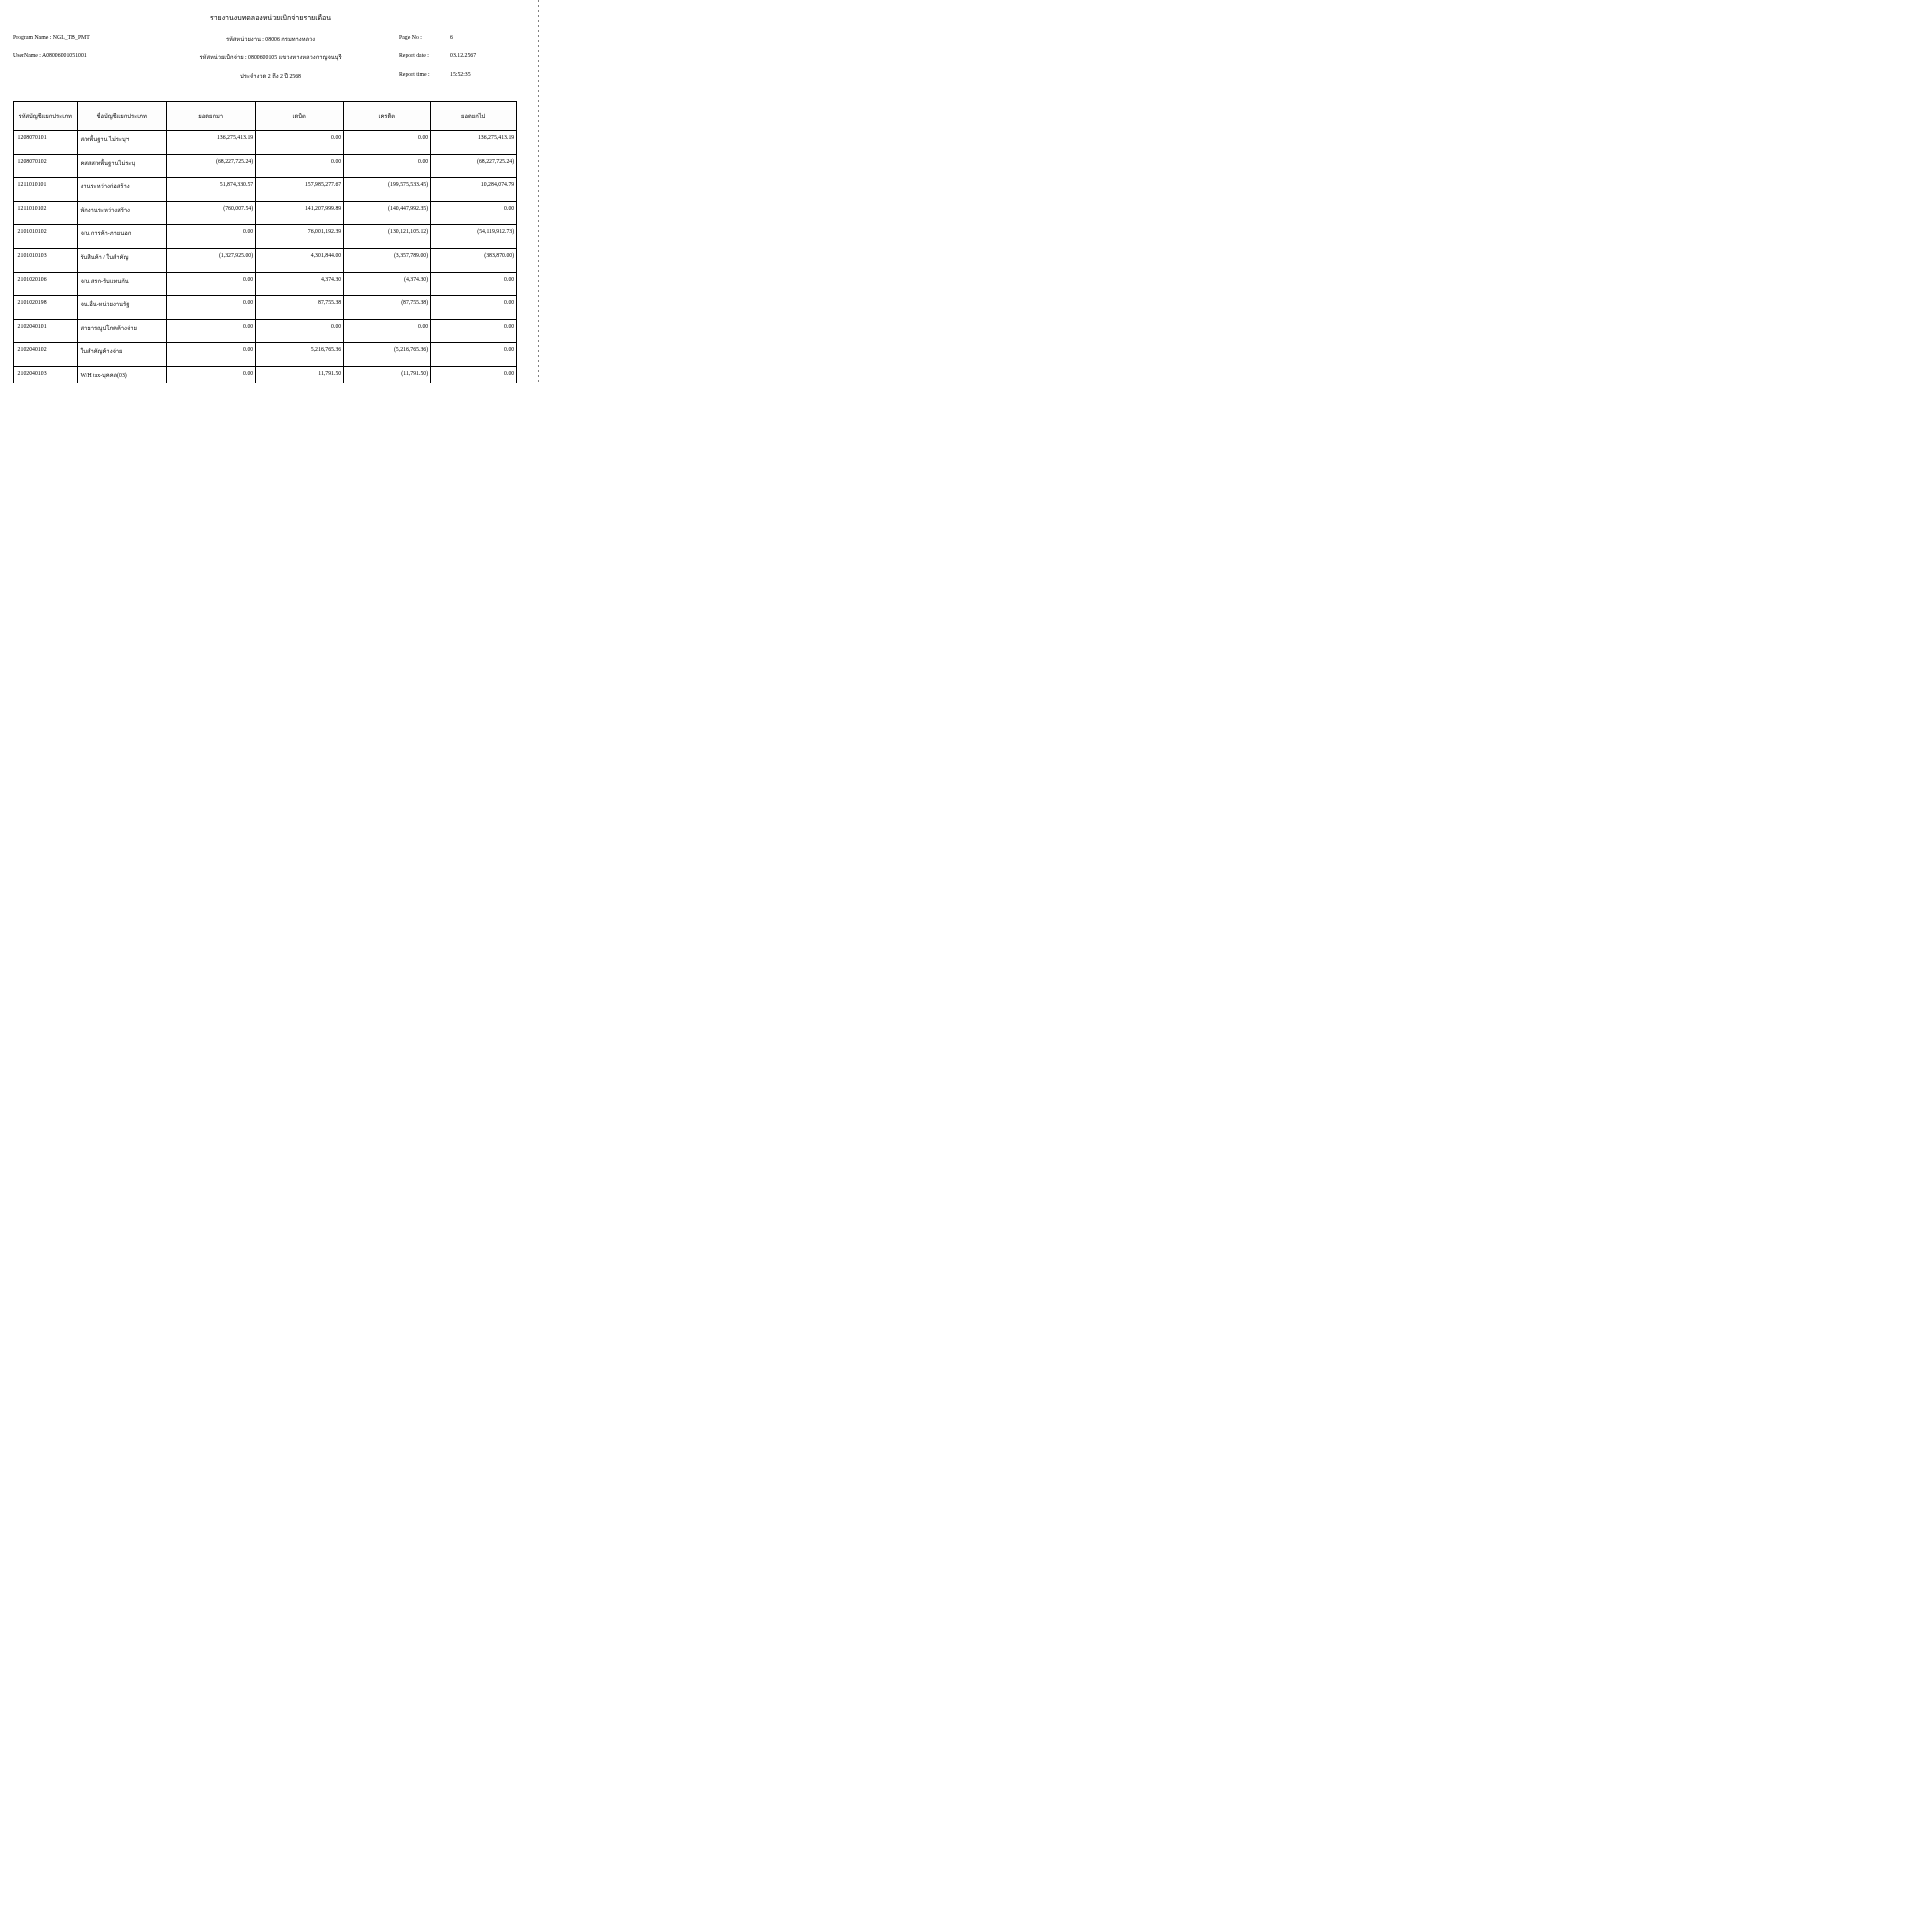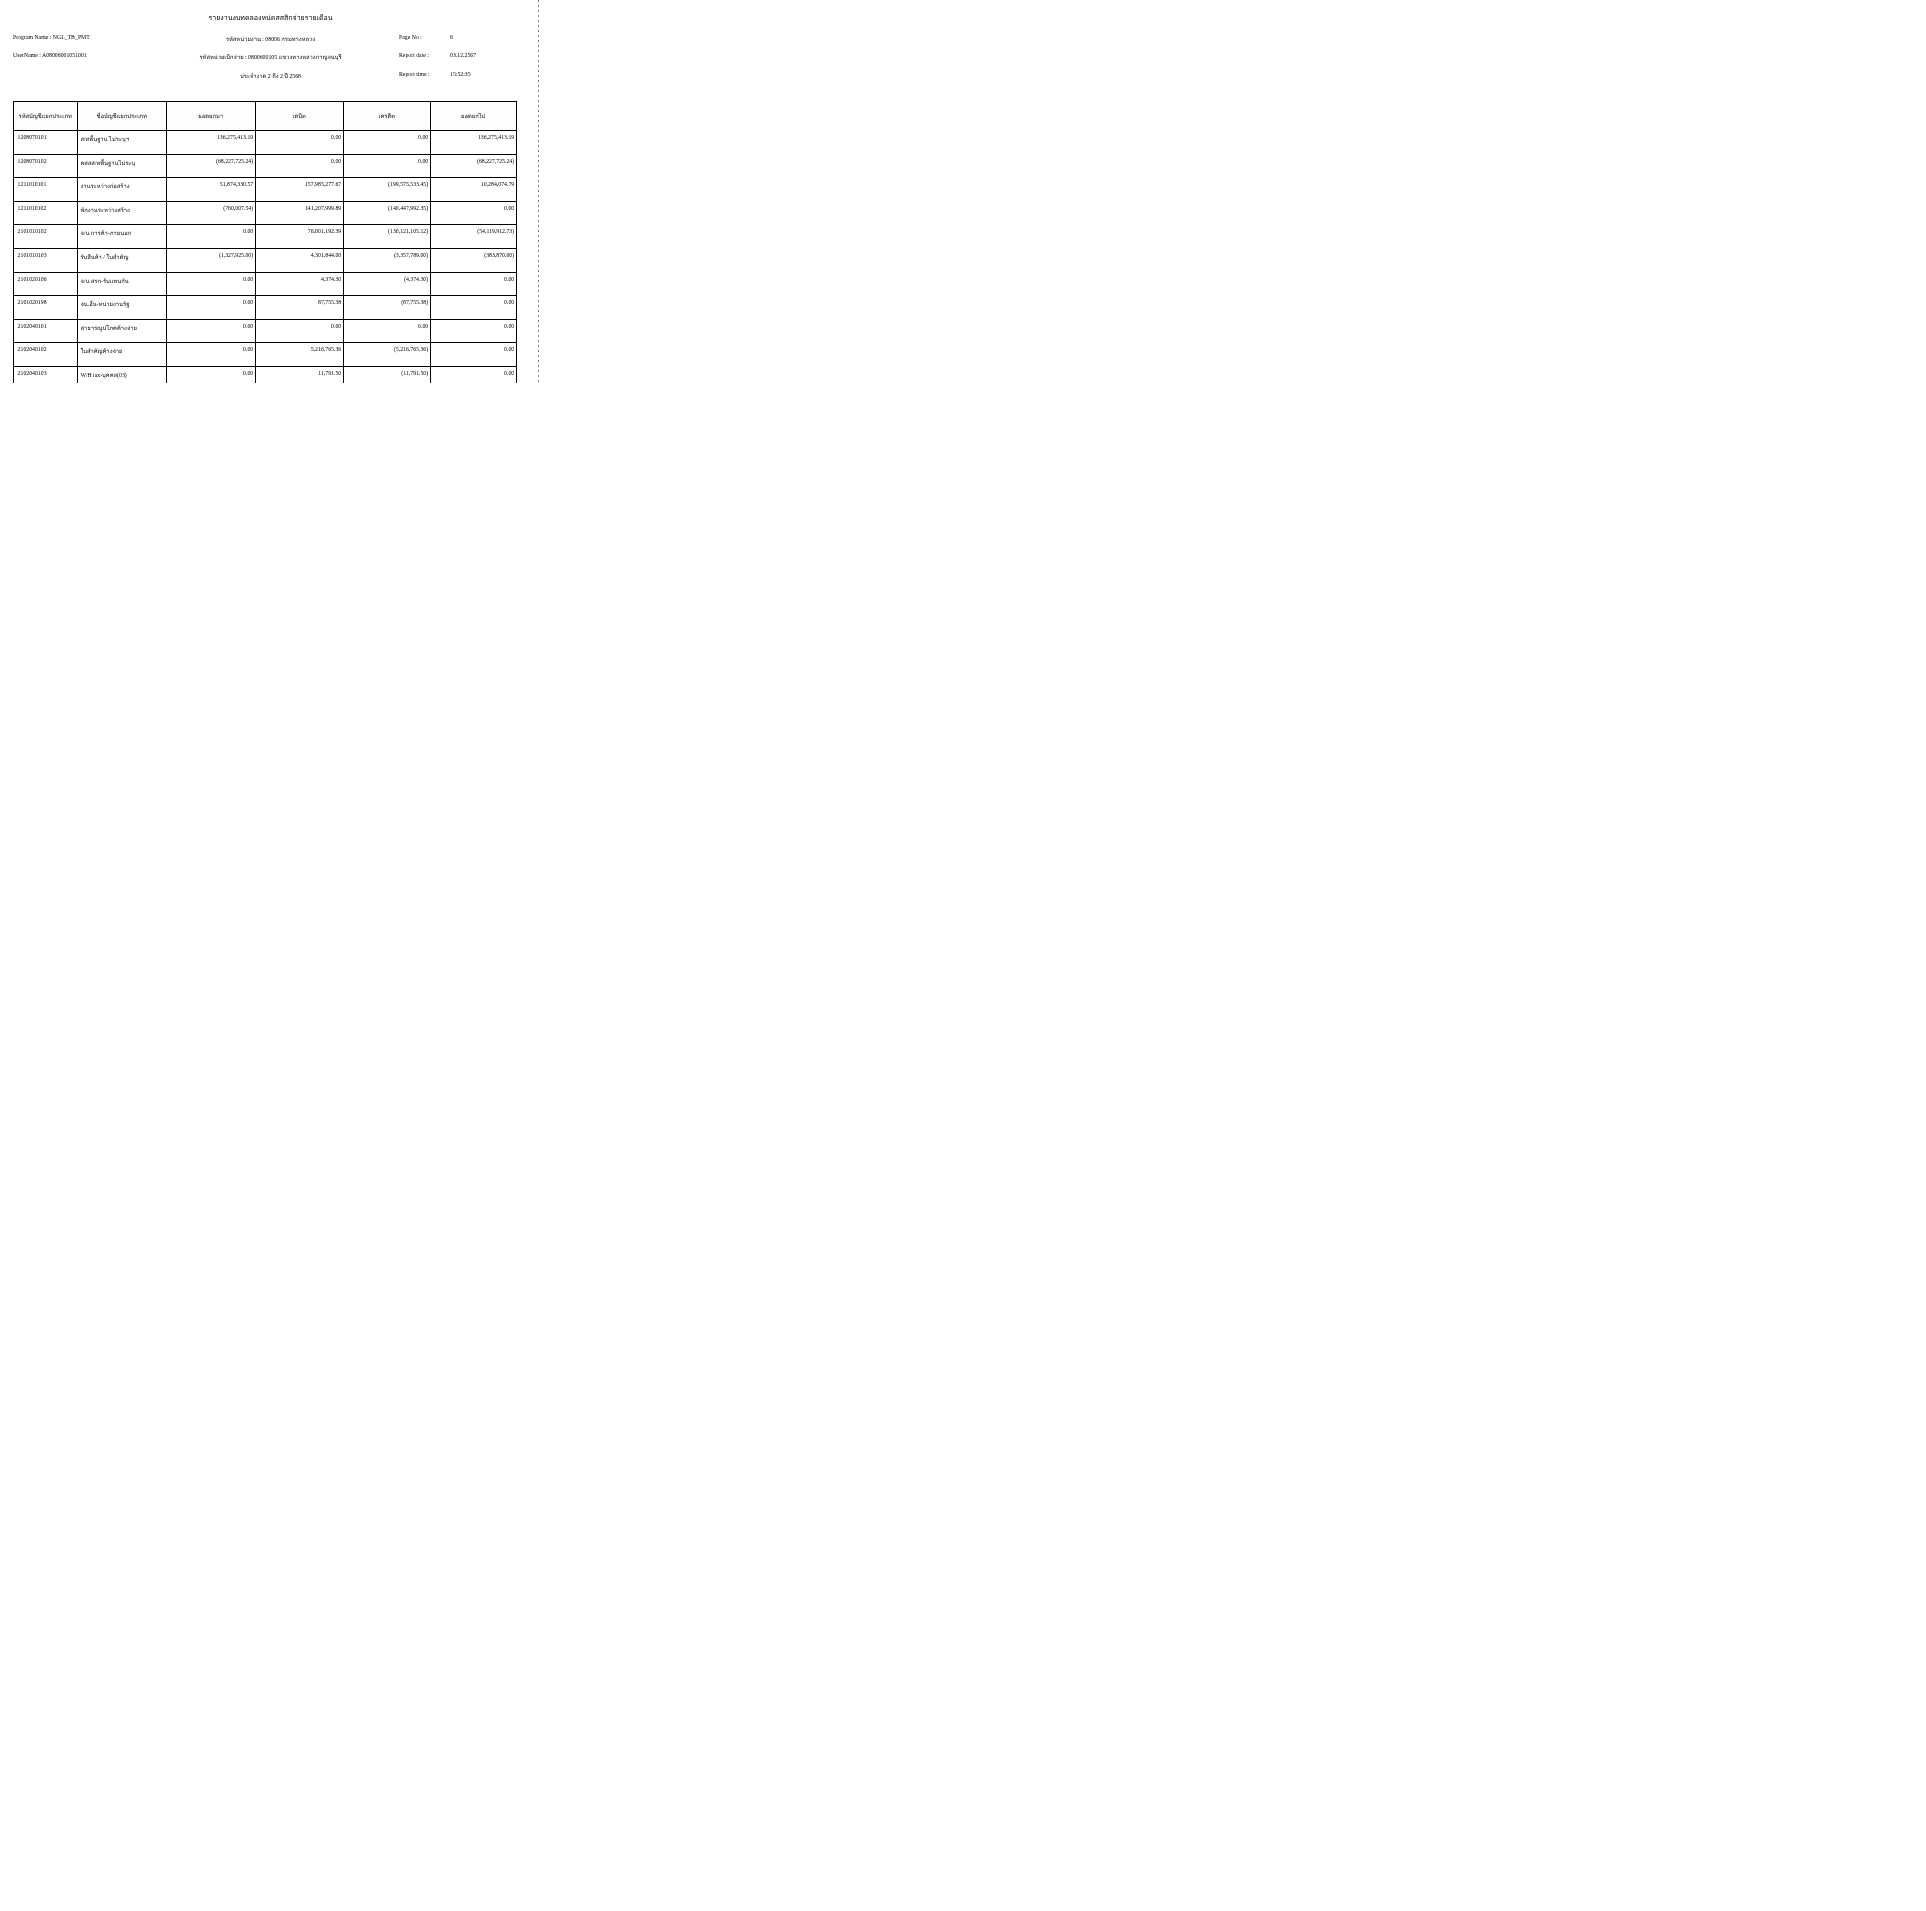--- a/index.html
+++ b/index.html
@@ -59,21 +59,21 @@
   
   .scan-edge {
     position: absolute; right: 2.3px; top: 0; width: 0.8px; height: 100%;
     background: repeating-linear-gradient(to bottom, #000 0 2.3px, transparent 2.3px 5px);
     opacity: 0.5;
   }
 </style>
 </head>
 <body>
 
-<div class="title">รายงานงบทดลองหน่คสสสิกจ่ายรายเดือน</div>
+<div class="title">รายงานงบทดลองหน่วยเบิกจ่ายรายเดือน</div>
 
 <div class="meta-line meta-left row-1">Program Name : NGL_TB_PMT</div>
 <div class="meta-line meta-left row-2">UserName : A08006001051001</div>
 
 <div class="meta-line meta-center row-1">รหัสหน่วยงาน : 08006 กรมทางหลวง</div>
 <div class="meta-line meta-center row-2">รหัสหน่วยเบิกจ่าย : 0800600105 แขวงทางหลวงกาญจนบุรี</div>
 <div class="meta-line meta-center row-3">ประจำงวด 2 ถึง 2 ปี 2568</div>
 
 <div class="meta-line meta-label row-1">Page No :</div>
 <div class="meta-line meta-value row-1">6</div>

